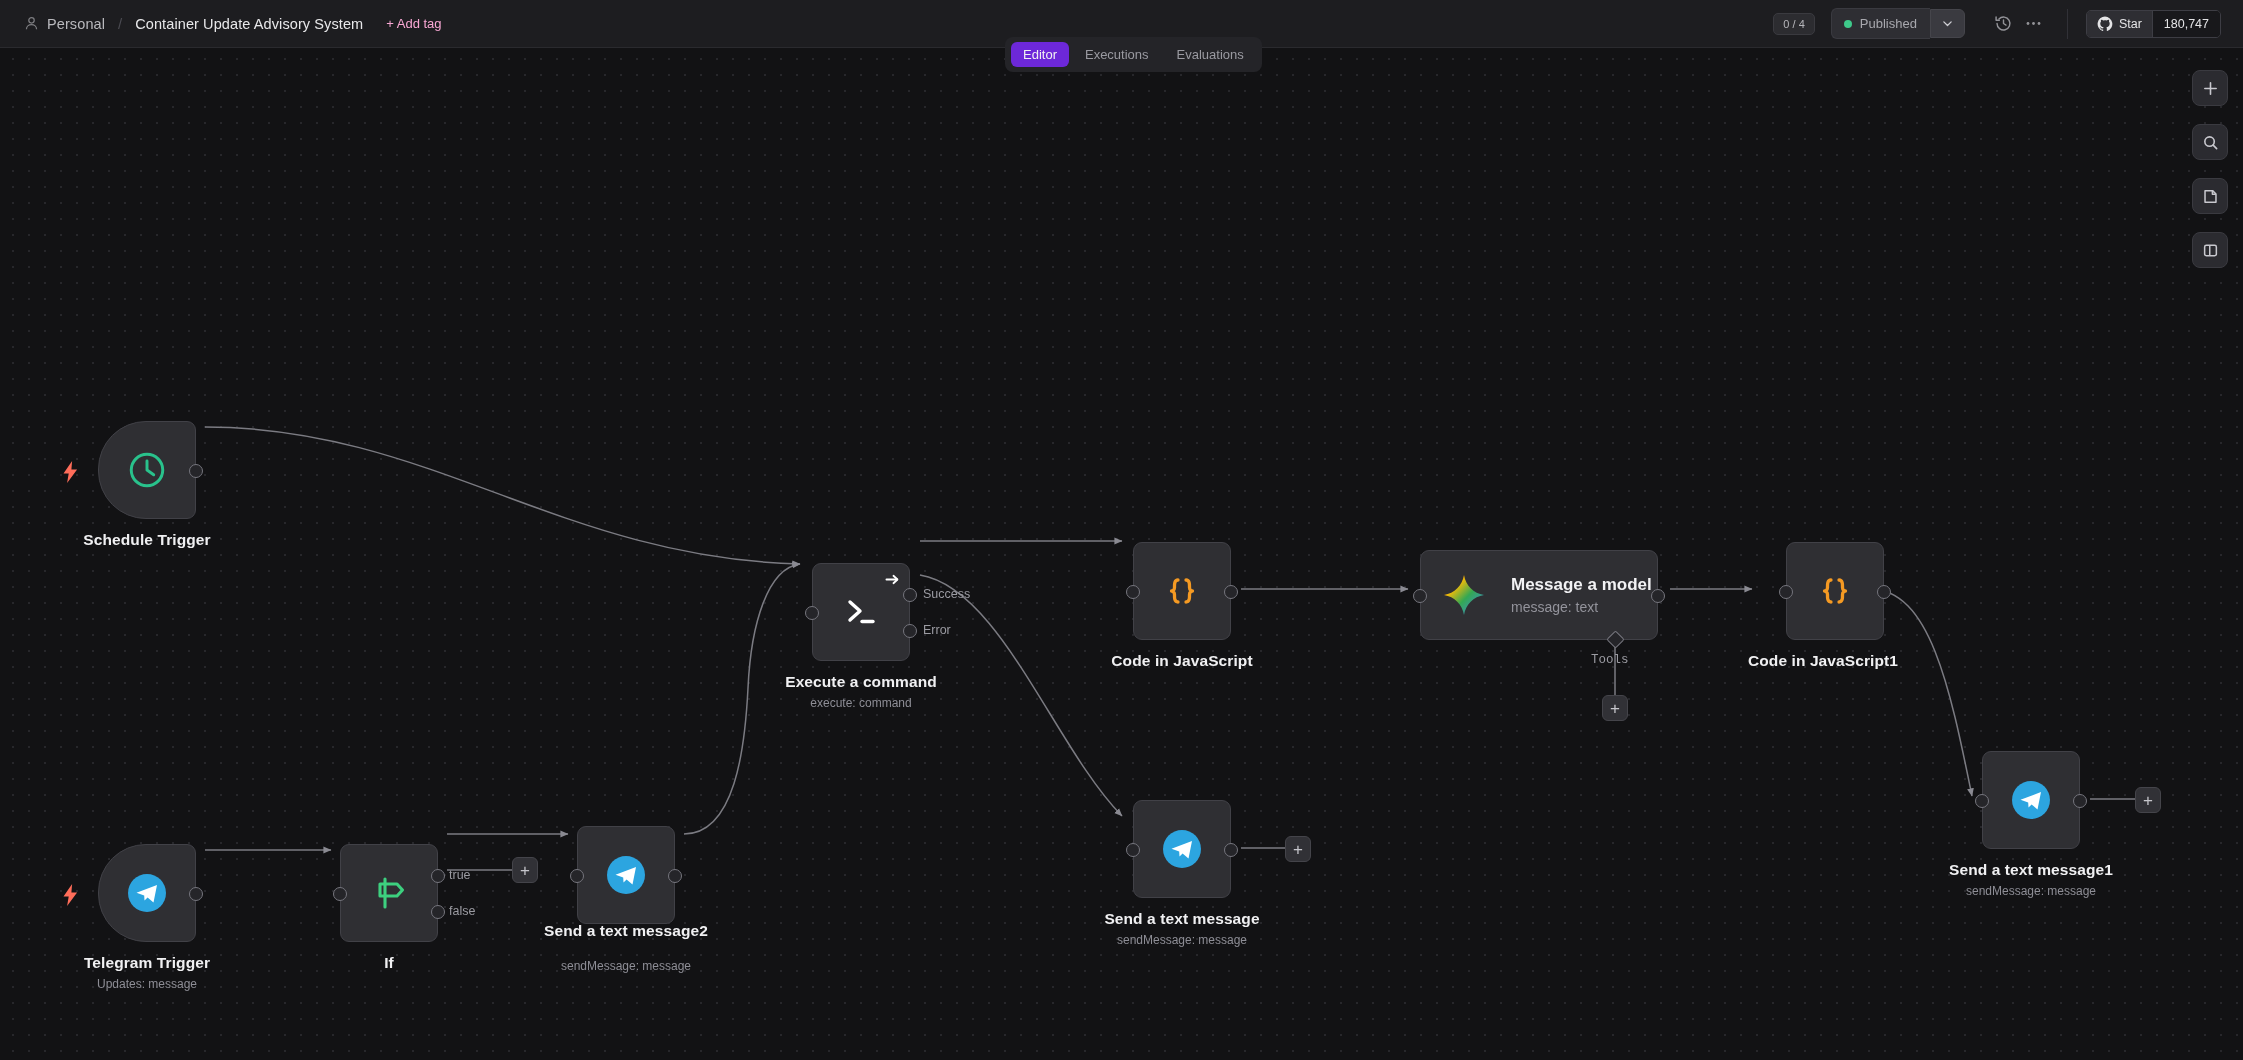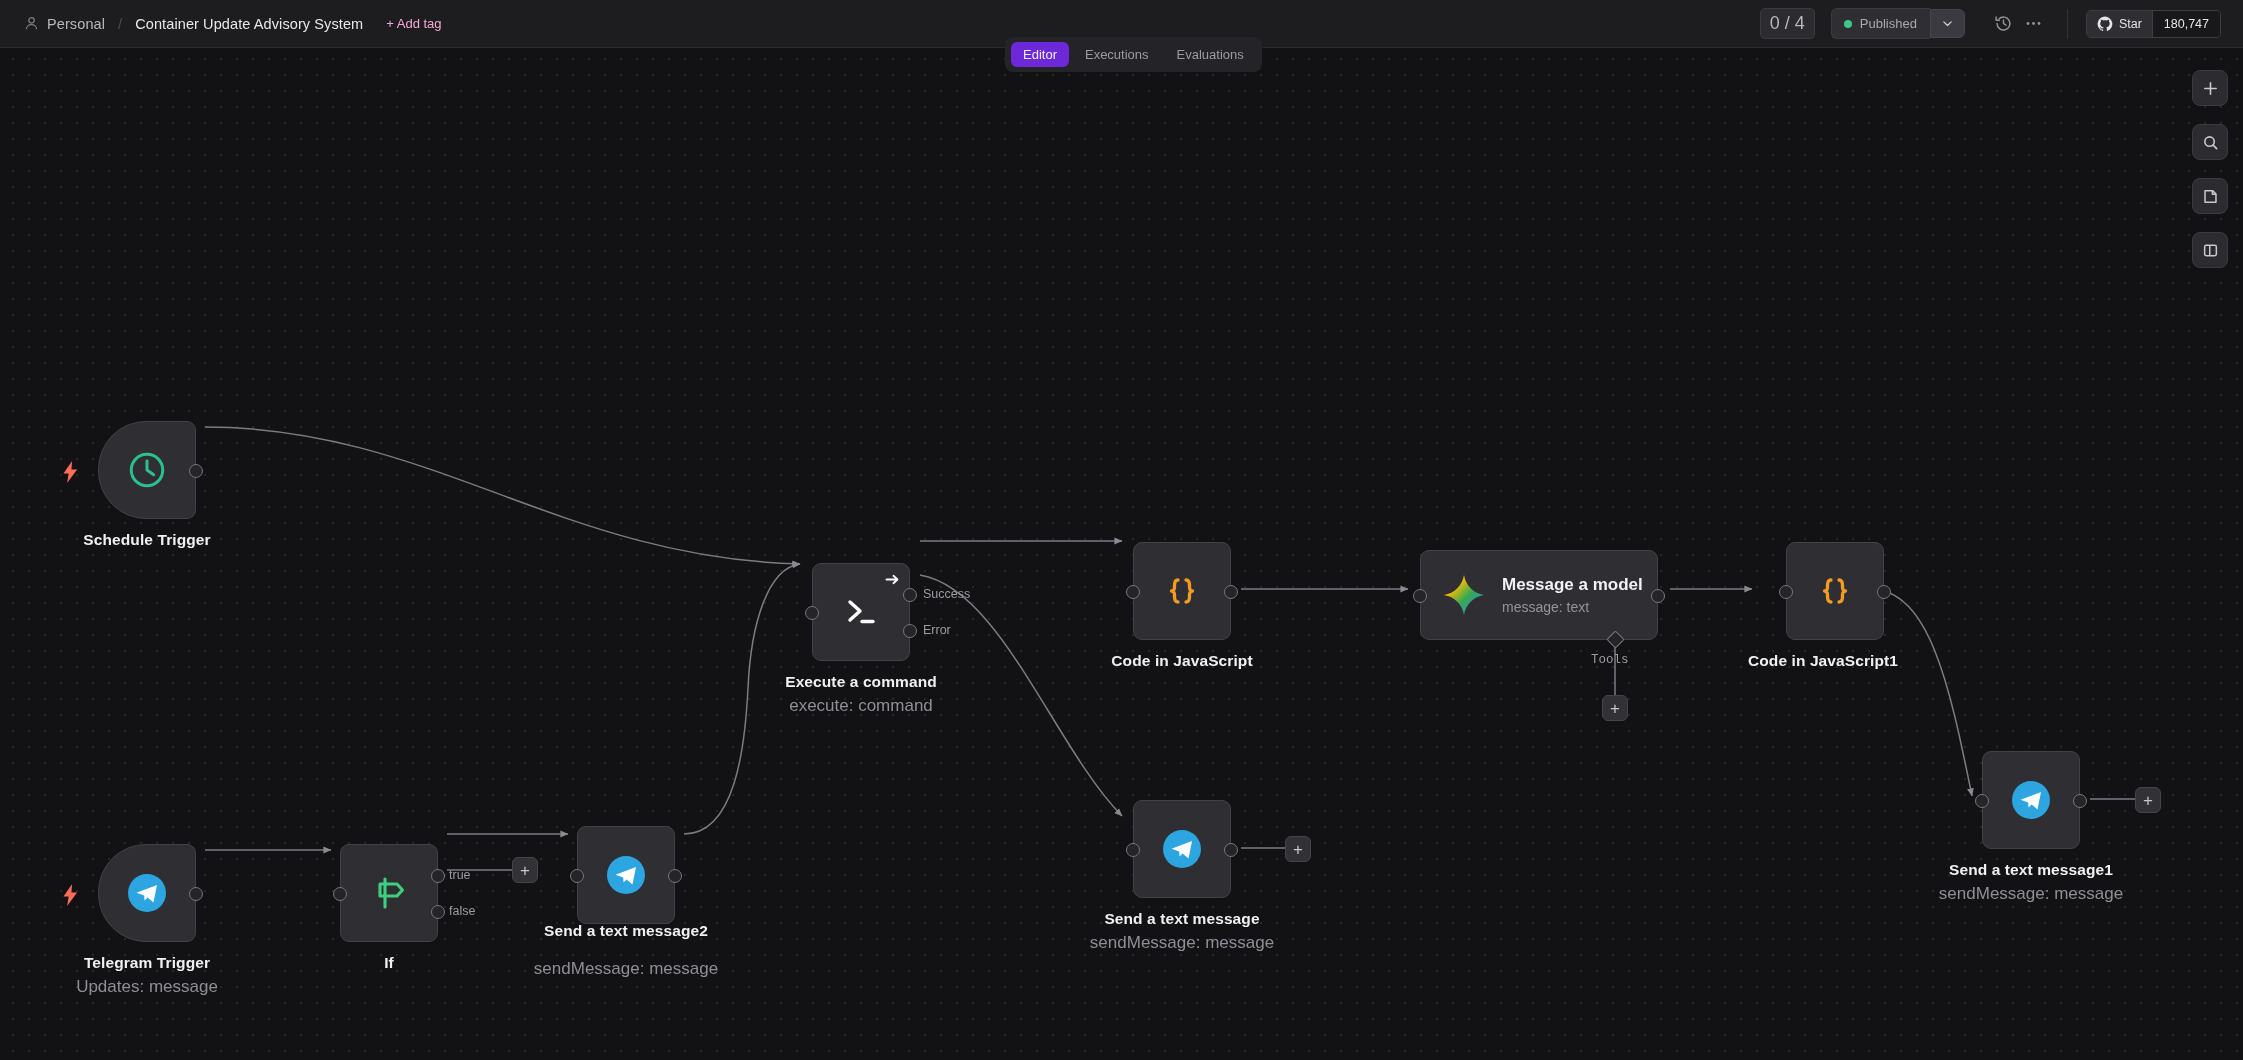--- a/index.html
+++ b/index.html
@@ -25,21 +25,21 @@
   .crumb-personal { font-size: 14.5px; color: #b9b9bd; letter-spacing: .1px; }
   .crumb-sep { color: #4b4b52; font-size: 15px; margin: 0 13px; }
   .crumb-title { font-size: 14.5px; color: #e8e8ea; letter-spacing: .1px; }
   .add-tag { font-size: 13px; color: #f9a8d4; margin-left: 23px; cursor: pointer; }
 
   .hdr-right {
     margin-left: auto; display: flex; align-items: center;
     padding-right: 22px; gap: 0;
   }
   .counter-badge {
-    font-size: 18px; color: #b6b6bb;
+    font-size: 11px; color: #b6b6bb;
     background: #2c2c30; border: 1px solid #3a3a3f;
     border-radius: 5px; padding: 4px 9px; margin-right: 16px;
   }
   .pub-group { display: flex; align-items: center; margin-right: 24px; }
   .pub-main {
     display: flex; align-items: center; gap: 8px;
     background: #2e2e33; border: 1px solid #3a3a40; border-right: none;
     border-radius: 6px 0 0 6px; padding: 7px 13px 7px 12px;
     cursor: pointer;
   }
@@ -90,32 +90,32 @@
     position: relative;
     background: #2f2f33;
     border: 1px solid #414147;
     border-radius: 9px;
     display: flex; align-items: center; justify-content: center;
   }
   .nbox.square { width: 98px; height: 98px; }
   .nbox.trigger { width: 98px; height: 98px; border-radius: 48px 9px 9px 48px; }
   .nbox.wide {
     width: 238px; height: 90px;
-    justify-content: flex-start; gap: 15px; padding-left: 20px;
+    justify-content: flex-start; gap: 24px; padding-left: 20px;
     border-radius: 9px;
   }
   .nlabel {
     position: absolute; left: 50%; transform: translateX(-50%);
     white-space: nowrap; text-align: center;
     font-size: 15.5px; color: #f0f0f2; font-weight: 600; letter-spacing: .1px;
   }
   .nsub {
     position: absolute; left: 50%; transform: translateX(-50%);
     white-space: nowrap; text-align: center;
-    font-size: 17px; color: #8e8e96;
+    font-size: 12px; color: #8e8e96;
   }
   .bolt { position: absolute; width: 17px; height: 22px; }
 
   
   .port {
     position: absolute; width: 14px; height: 14px; border-radius: 50%;
     background: #252529; border: 1.7px solid #76767e;
   }
   .port.diamond {
     width: 13px; height: 13px; border-radius: 2px;

